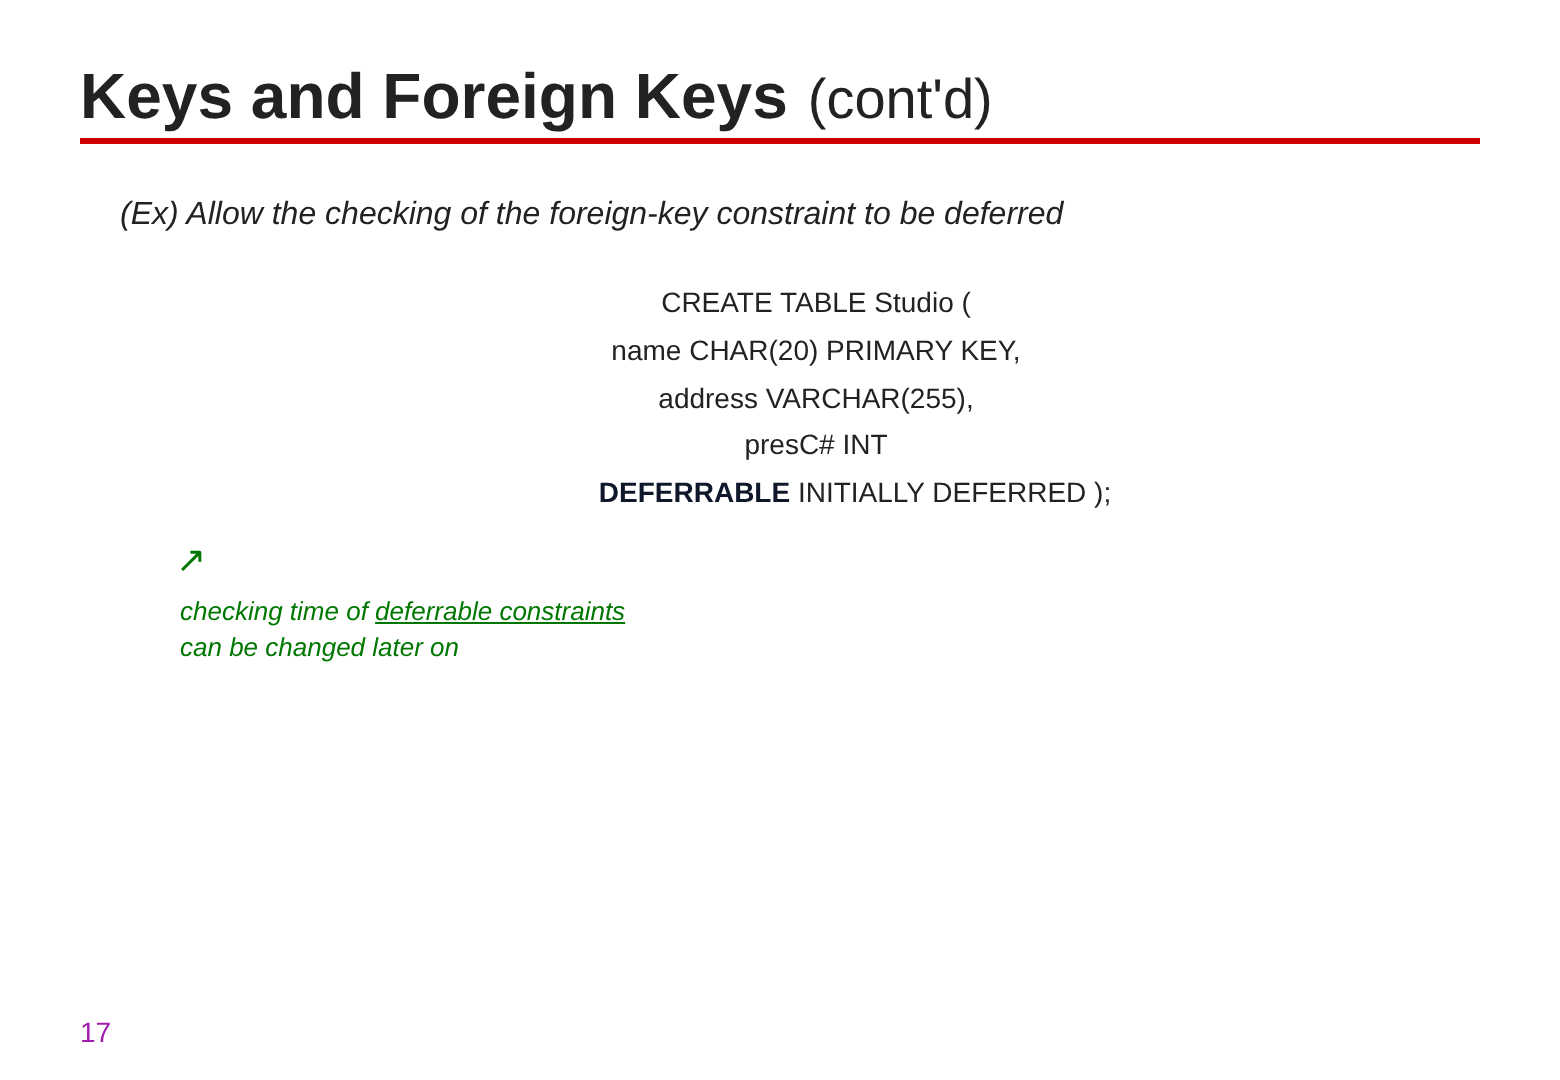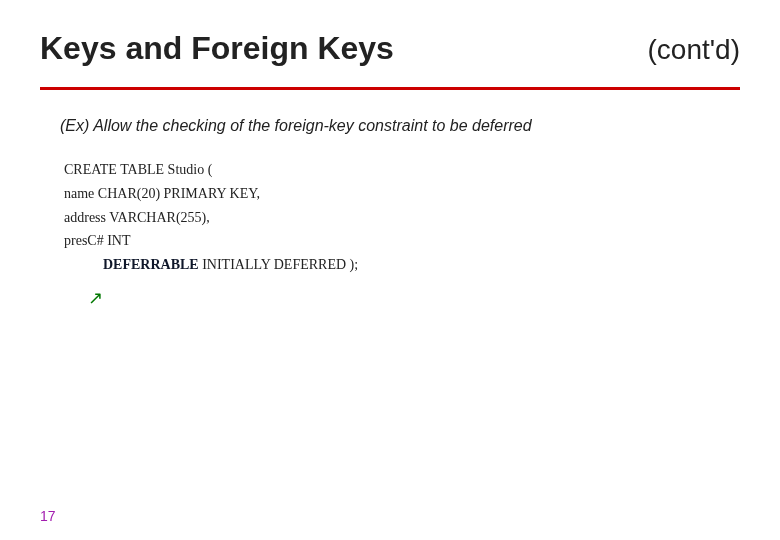--- a/index.html
+++ b/index.html
@@ -14,25 +14,24 @@
     .slide {
       width: 780px;
       height: 540px;
       padding: 30px 40px 30px 40px;
       position: relative;
     }
     .header-title {
       font-size: 32px;
       font-weight: bold;
       color: #222222;
-      margin-bottom: 20px;
+      margin-bottom: 2px;
       display: flex;
       align-items: baseline;
       gap: 10px;
-      justify-content: space-between;
     }
     .header-title .main-title {
       font-weight: bold;
     }
     .header-title .subtitle {
       font-weight: normal;
       font-size: 28px;
     }
     .header-rule {
       border: none;
@@ -43,26 +42,27 @@
       padding-left: 20px;
     }
     .intro-text {
       font-size: 16px;
       color: #222222;
       margin-bottom: 20px;
       line-height: 1.5;
       font-style: italic;
     }
     .code-block {
-      font-family: Liberation Serif, serif;
+      font-family: Liberation Sans, sans-serif;
       font-size: 14px;
       color: #222222;
       line-height: 1.7;
-      margin-left: 4px;
+      margin-left: 16px;
       margin-bottom: 10px;
+      text-align: center;
     }
     .code-block .keyword-deferrable {
       color: #0f172a;
       font-weight: bold;
       padding-left: 39px;
     }
     .annotation {
       font-family: Arial, Helvetica, sans-serif;
       font-size: 13px;
       color: #007700;
@@ -109,16 +109,20 @@
       <div>CREATE TABLE Studio (</div>
       <div>        name   CHAR(20)   PRIMARY KEY,</div>
       <div>        address   VARCHAR(255),</div>
       <div>        presC#  INT</div>
       <div>
         <span>            </span><span class="keyword-deferrable">DEFERRABLE</span><span> INITIALLY DEFERRED );</span>
       </div>
     </div>
 
     <div class="arrow">↗</div>
+    <div class="annotation">
+      <span>checking time of </span><span class="underlined">deferrable constraints</span><br>
+      <span>can be changed later on</span>
+    </div>
   </div>
 
   <div class="slide-number">17</div>
 </div>
 
 </body></html>

